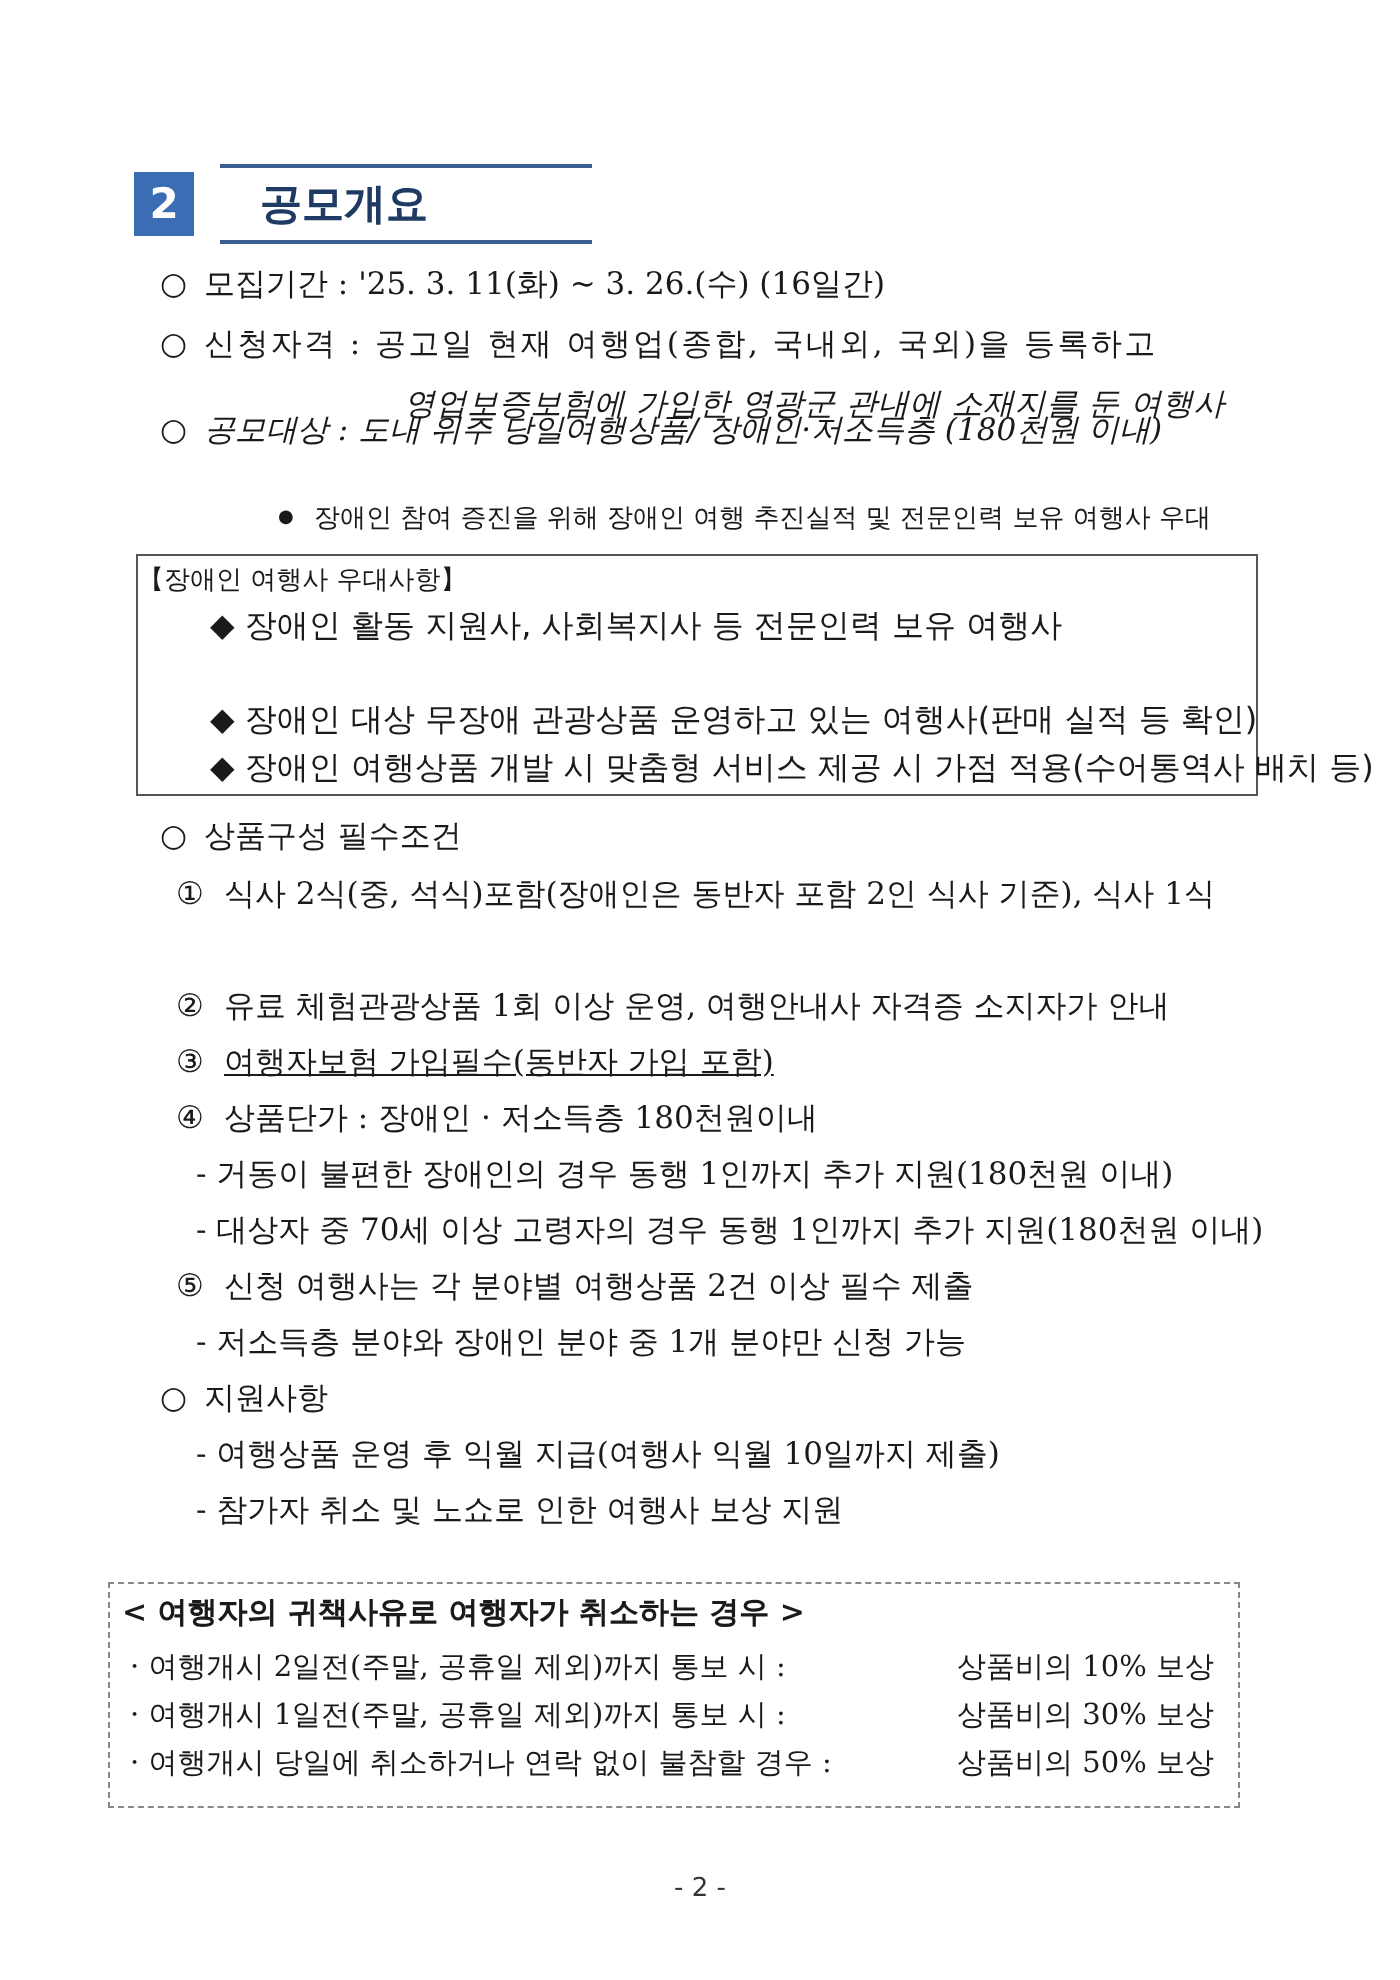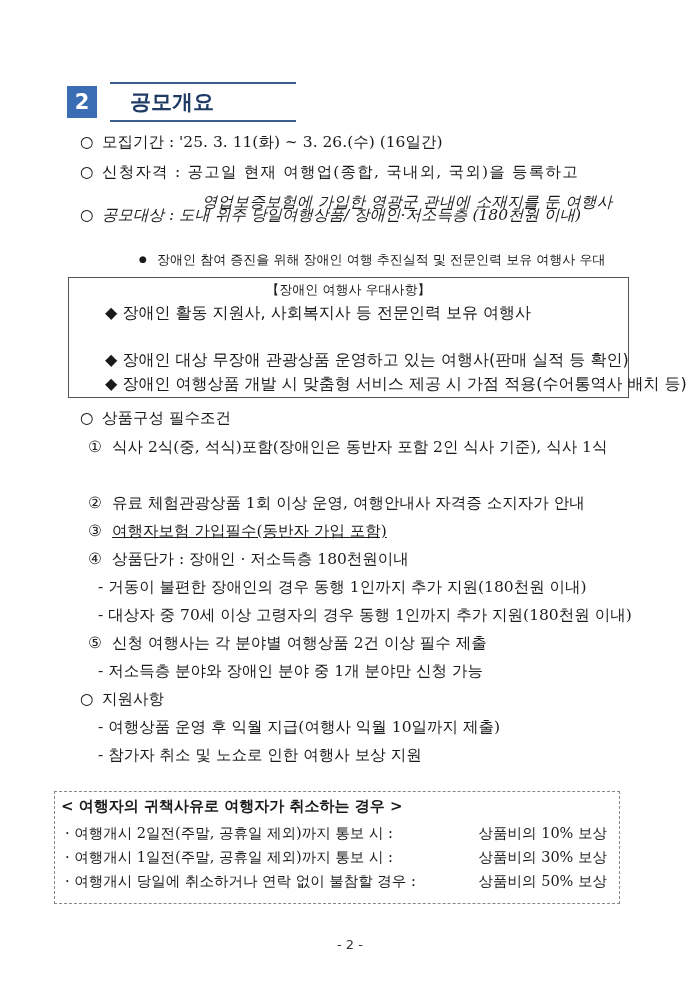--- a/index.html
+++ b/index.html
@@ -32,21 +32,21 @@
   }
   .sans { font-family: "DejaVu Sans", "Liberation Sans", sans-serif; }
   .circle-bullet { display: inline-block; width: 22px; }
 
   
   .box1 {
     position: absolute; left: 68px; top: 277px; width: 561px; height: 121px;
     border: 1px solid #555; box-sizing: border-box;
   }
   .box1 .title {
-    position: absolute; left: 0; right: 0; top: 3px; text-align: center;
+    position: absolute; left: 0; right: 0; top: 3px; 
     font-family: "DejaVu Sans", "Liberation Sans", sans-serif; font-size: 13px;
   }
   .box1 .row {
     position: absolute; left: 8px; white-space: nowrap;
     font-family: "DejaVu Sans", "Liberation Sans", sans-serif; font-size: 16px; margin-left: 28px;
   }
 
   
   .box2 {
     position: absolute; left: 54px; top: 791px; width: 566px; height: 113px;

